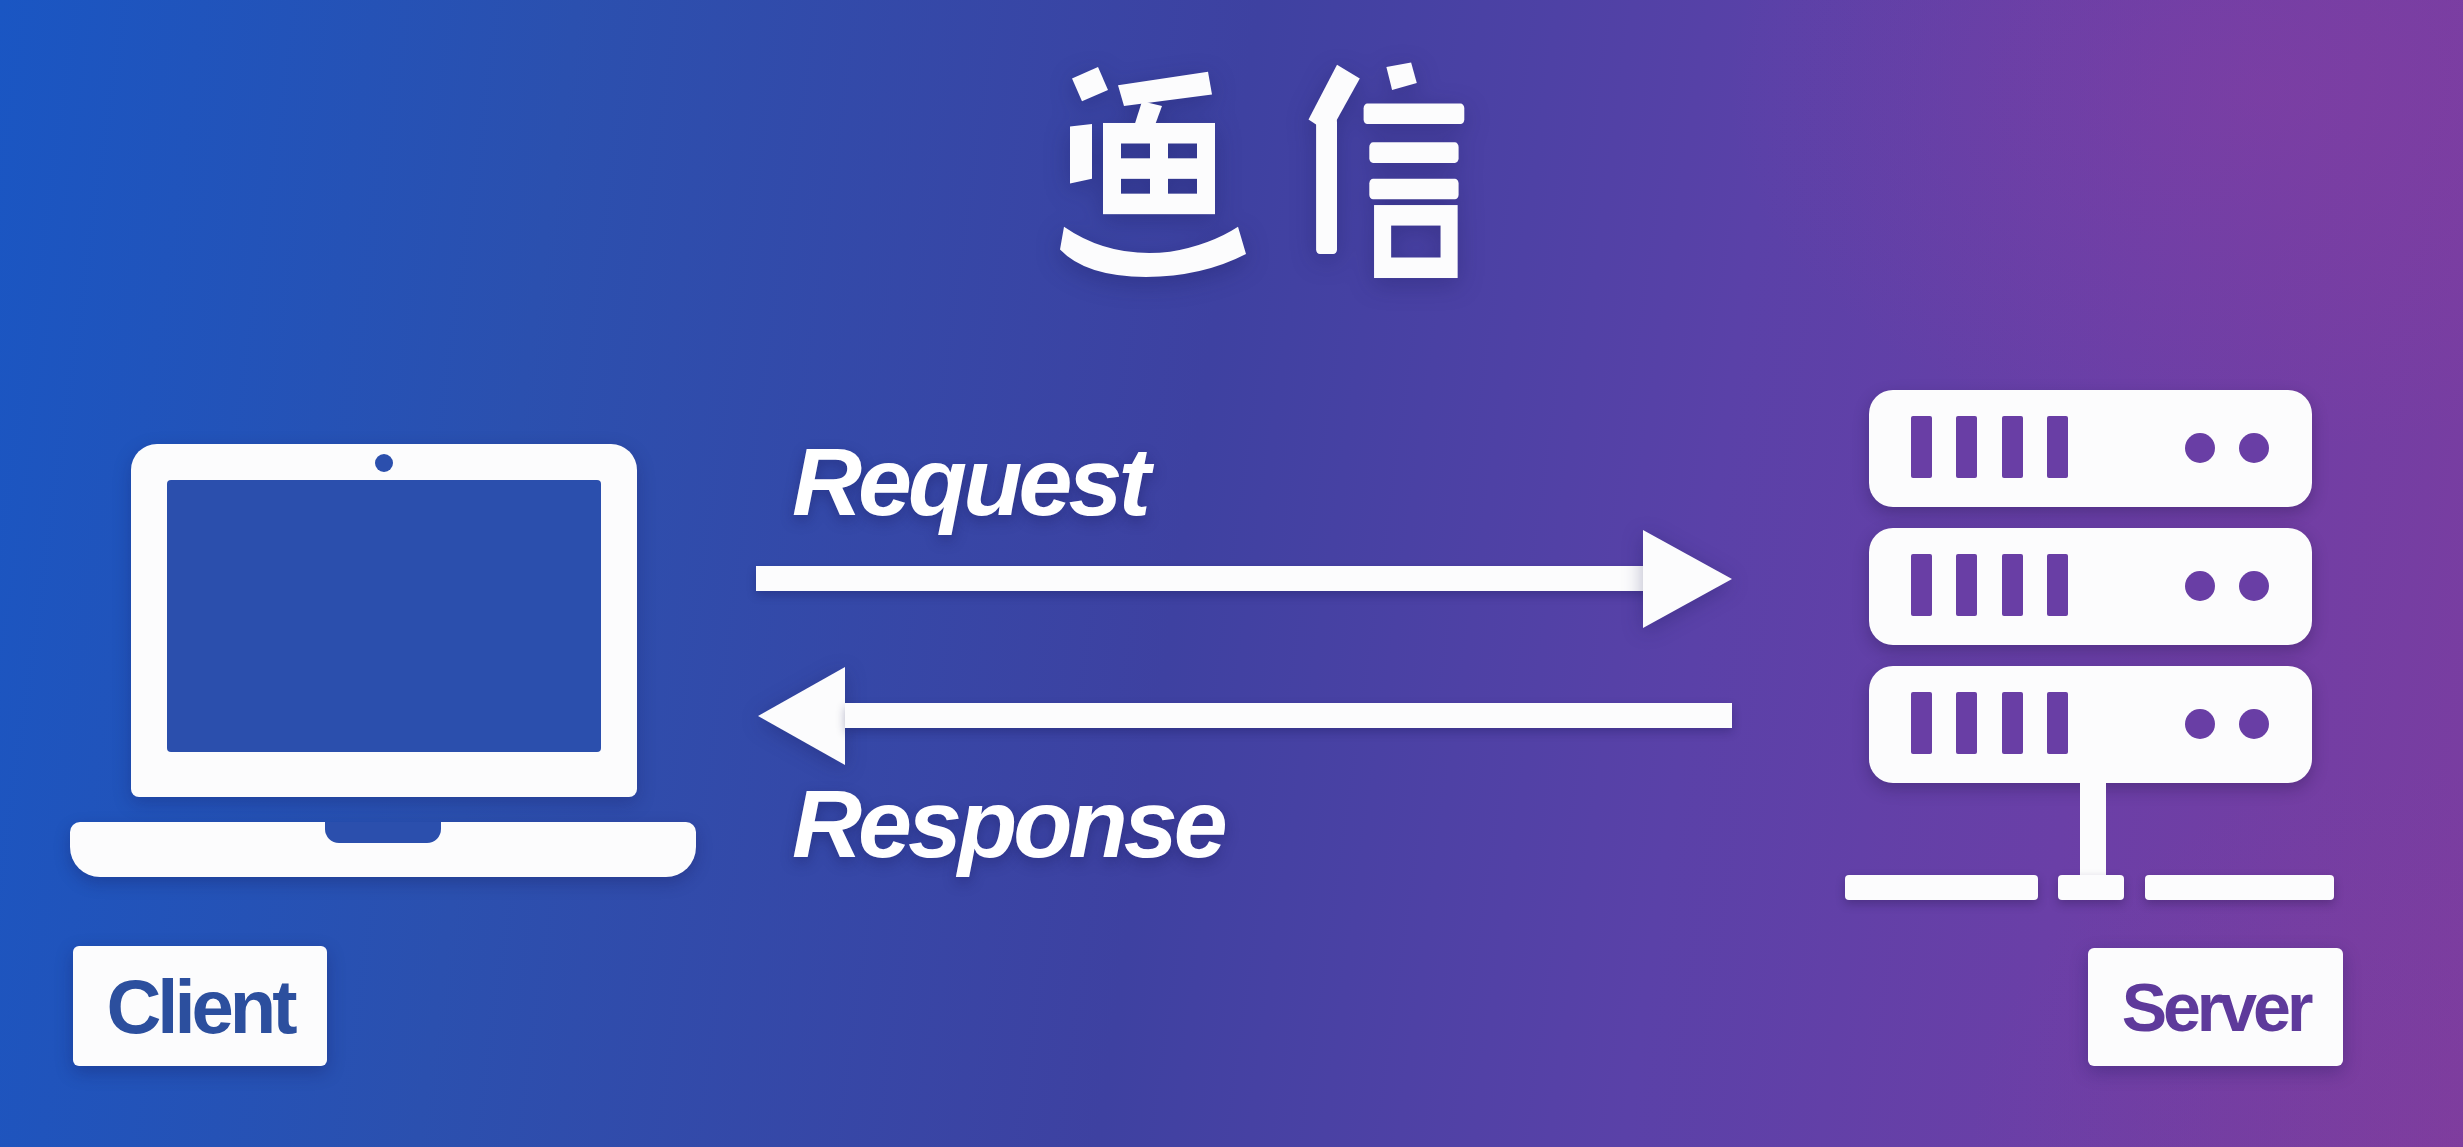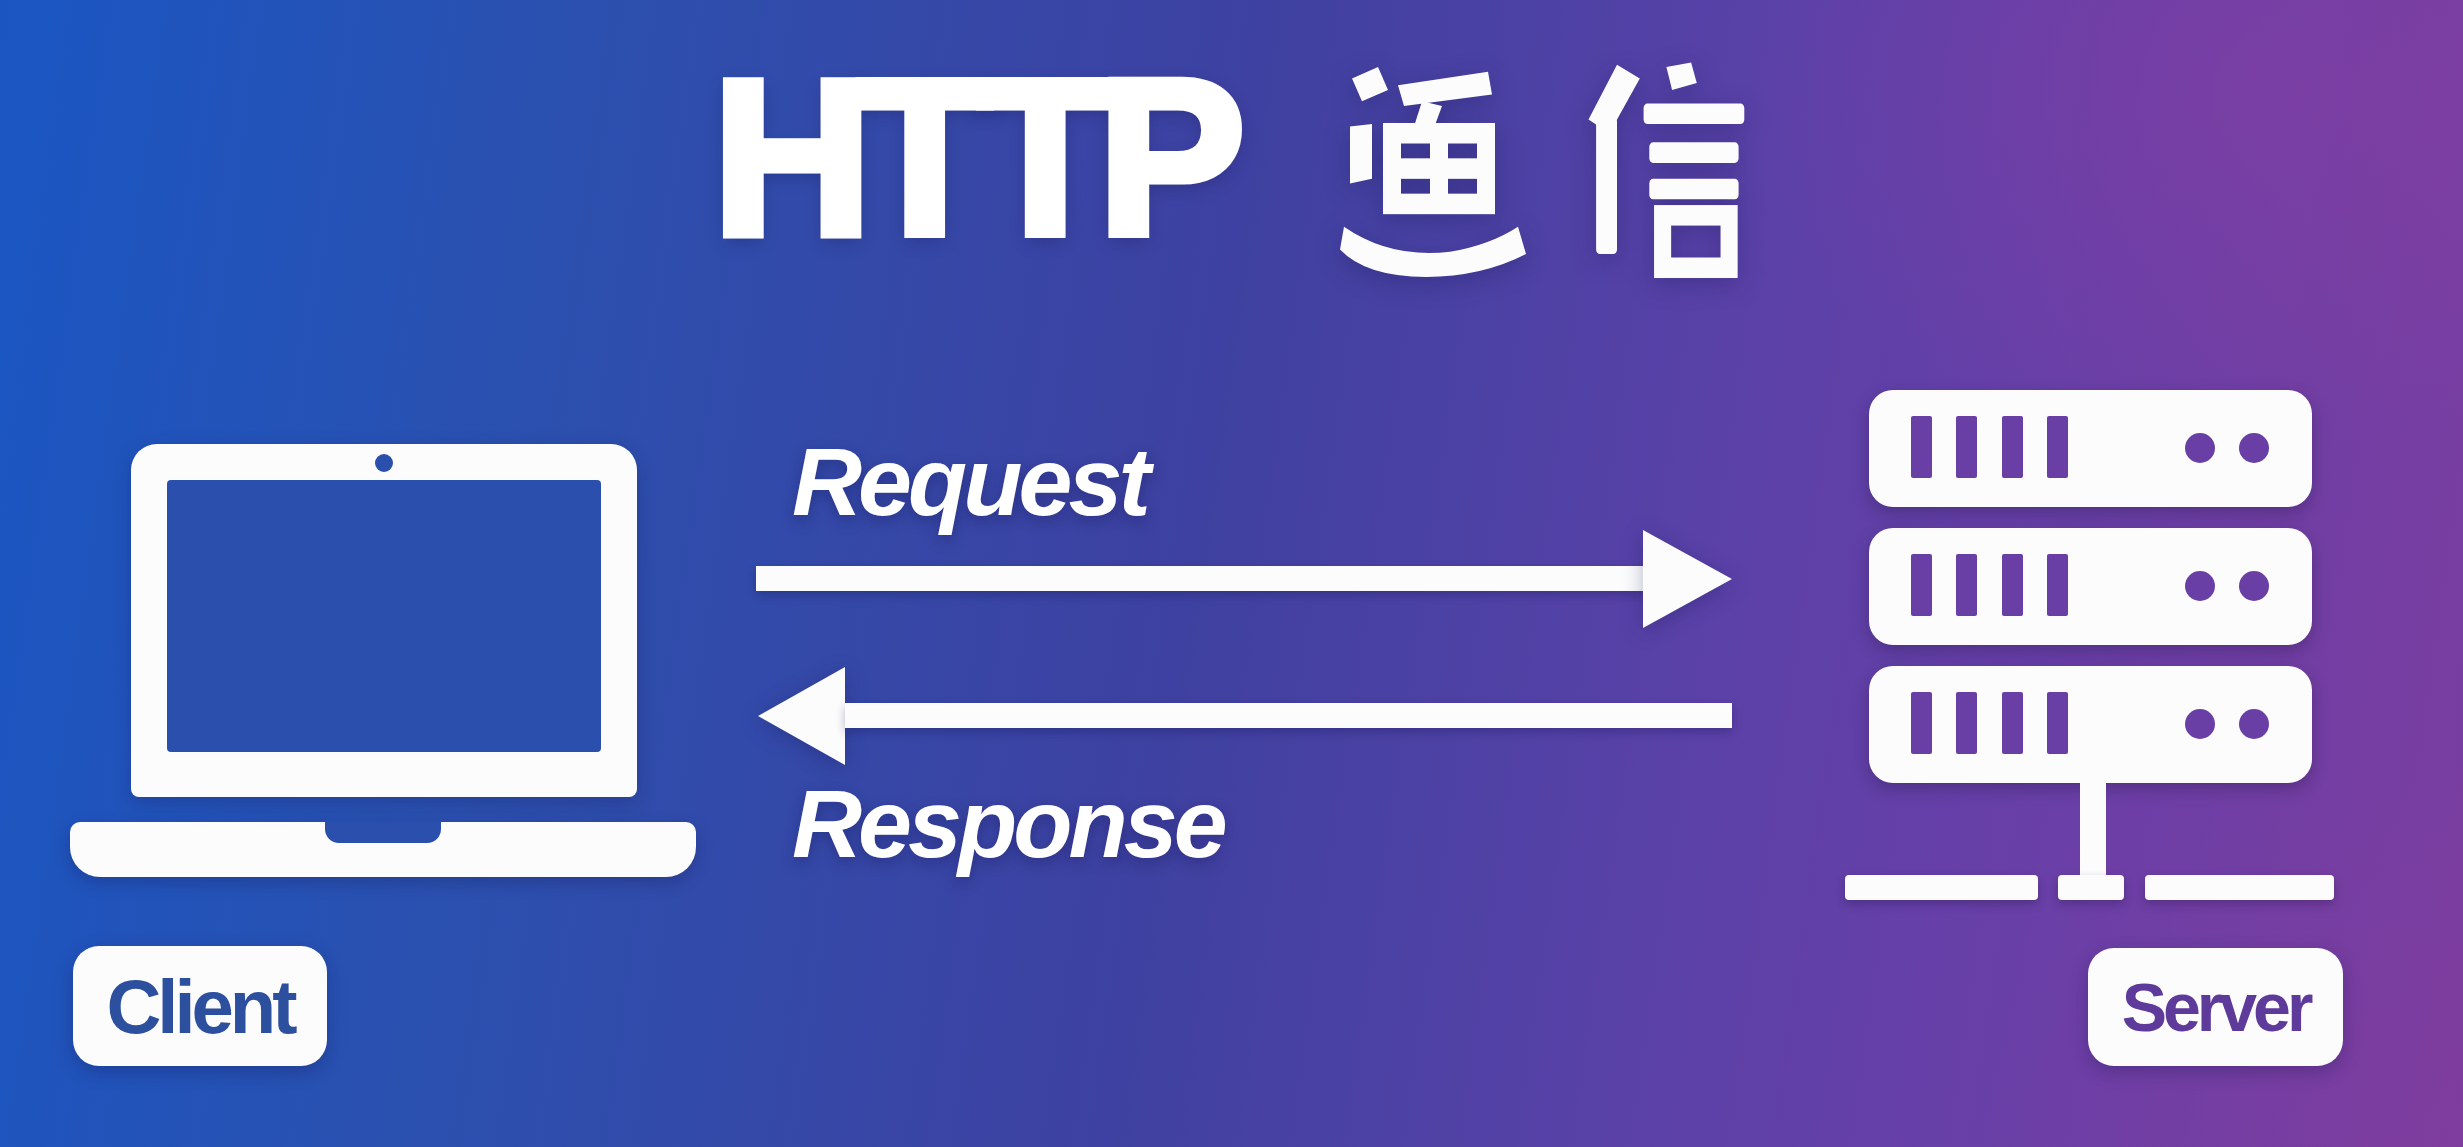--- a/index.html
+++ b/index.html
@@ -69,21 +69,21 @@
     position:absolute;top:43px;width:30px;height:30px;
     border-radius:50%;background:#693ea5;
   }
   .server-stem{left:2080px;top:783px;width:26px;height:95px;}
   .server-baseline{top:875px;height:25px;border-radius:4px;
     box-shadow:0 4px 10px rgba(30,15,60,0.30);}
 
   
   .node-label{
     display:flex;align-items:center;justify-content:center;
-    border-radius:26px;font-weight:700;letter-spacing:-4px;
+    border-radius:6px;font-weight:700;letter-spacing:-4px;
     box-shadow:0 6px 18px rgba(20,20,80,0.30);
   }
   .client-label{left:73px;top:946px;width:254px;height:120px;font-size:76px;color:#2c4f9e;}
   .server-label{left:2088px;top:948px;width:255px;height:118px;font-size:68px;color:#5e3a9b;}
 
   
   .flow-label{
     position:absolute;left:792px;width:976px;text-align:left;
     color:#fff;font-size:97px;line-height:1;font-weight:700;letter-spacing:-4px;
     text-shadow:0 5px 14px rgba(20,20,80,0.35);
@@ -106,21 +106,20 @@
     border-right:87px solid #fcfcfd;
     filter:drop-shadow(0 4px 10px rgba(20,20,80,0.30));
   }
 </style>
 </head>
 <body>
 
 <div class="stage">
 
   <div class="title" aria-label="HTTP 通信">
-    <span class="title-latin">HTTP </span>
     <span class="title-cjk" role="img" aria-label="通信">
 
       <svg width="200" height="228" viewBox="0 0 100 100" preserveAspectRatio="none" fill="#fcfcfd">
         <path d="M7,9 L20,4 L25,14 L12,19 Z"></path>
         <path d="M6,30 L17,29 L17,53 L6,55 Z"></path>
         <path d="M3,74 Q26,88 56,85 Q76,82 90,74 L94,86 Q72,96 44,96 Q14,96 1,84 Z"></path>
         <path d="M30,12 L75,6 L77,16 L33,21 Z"></path>
         <path d="M42,19 L52,21 L47,33 L38,30 Z"></path>
         <rect x="27" y="33" width="47" height="31" fill="none" stroke="#fcfcfd" stroke-width="9"></rect>
         <rect x="27" y="44" width="47" height="9"></rect>

